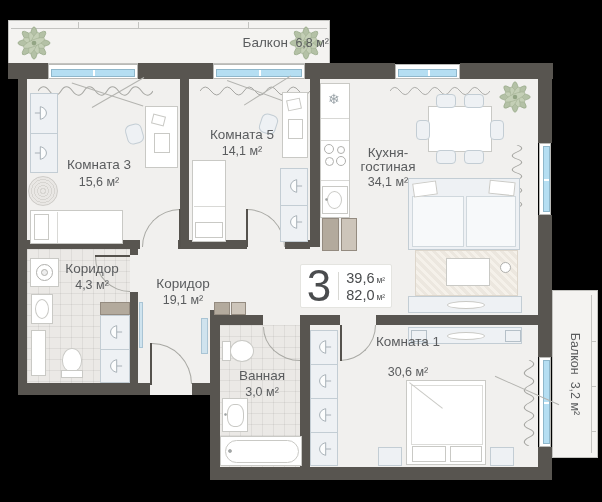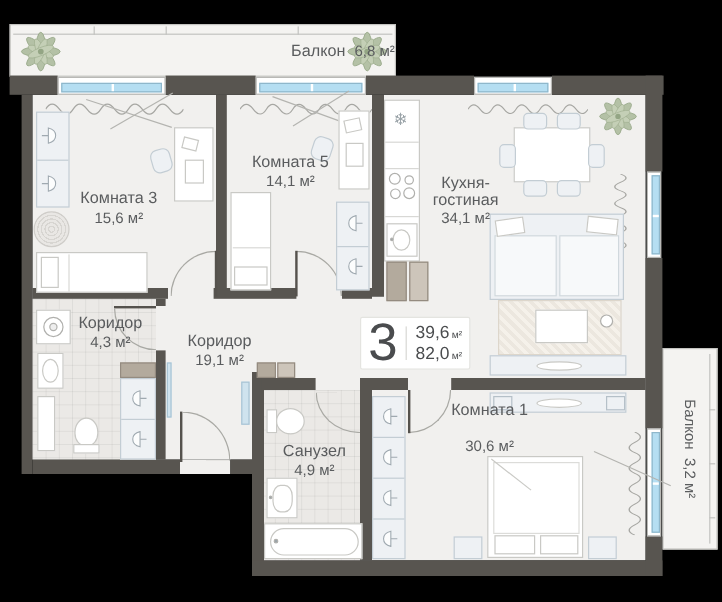--- a/index.html
+++ b/index.html
@@ -372,22 +372,22 @@
   <div class="lbl area" style="left:99px;top:176px">15,6 м²</div>
   <div class="lbl" style="left:242px;top:128px">Комната 5</div>
   <div class="lbl area" style="left:242px;top:145px">14,1 м²</div>
   <div class="lbl" style="left:388px;top:146px">Кухня-</div>
   <div class="lbl" style="left:388px;top:160px">гостиная</div>
   <div class="lbl area" style="left:388px;top:176px">34,1 м²</div>
   <div class="lbl" style="left:92px;top:262px">Коридор</div>
   <div class="lbl area" style="left:92px;top:279px">4,3 м²</div>
   <div class="lbl" style="left:183px;top:277px">Коридор</div>
   <div class="lbl area" style="left:183px;top:294px">19,1 м²</div>
-  <div class="lbl" style="left:262px;top:369px">Санузел</div>
-  <div class="lbl area" style="left:262px;top:386px">4,9 м²</div>
+  <div class="lbl" style="left:262px;top:369px">Ванная</div>
+  <div class="lbl area" style="left:262px;top:386px">3,0 м²</div>
   <div class="lbl" style="left:408px;top:335px">Комната 1</div>
   <div class="lbl area" style="left:408px;top:366px">30,6 м²</div>
 
   <div class="badge" style="left:300px;top:264px;width:90px;height:42px">
     <span class="num">3</span>
     <span class="div"></span>
     <span class="col">
       <span class="row">
           <span class="val">39,6</span>
           <span class="un">м²</span>

